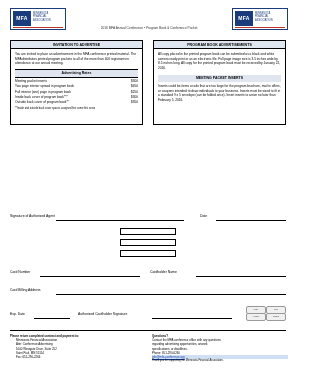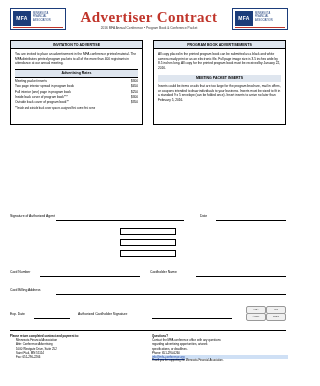--- a/index.html
+++ b/index.html
@@ -98,21 +98,20 @@
     <div class="logo-left">
       <div class="logo-inner">MFA</div>
       <div class="logo-txt">
         <span class="bl">MINNESOTA</span>
         <span class="bl">FINANCIAL</span>
         <span class="bl">ASSOCIATION</span>
       </div>
       <div class="logo-bar"></div>
     </div>
 
-    <div class="title">Advertiser Contract</div>
     <div class="title-sub">2016 MFA Annual Conference  •  Program Book &amp; Conference Packet</div>
 
     <div class="logo-right">
       <div class="logo-inner">MFA</div>
       <div class="logo-txt">
         <span class="bl">MINNESOTA</span>
         <span class="bl">FINANCIAL</span>
         <span class="bl">ASSOCIATION</span>
       </div>
       <div class="logo-bar"></div>

